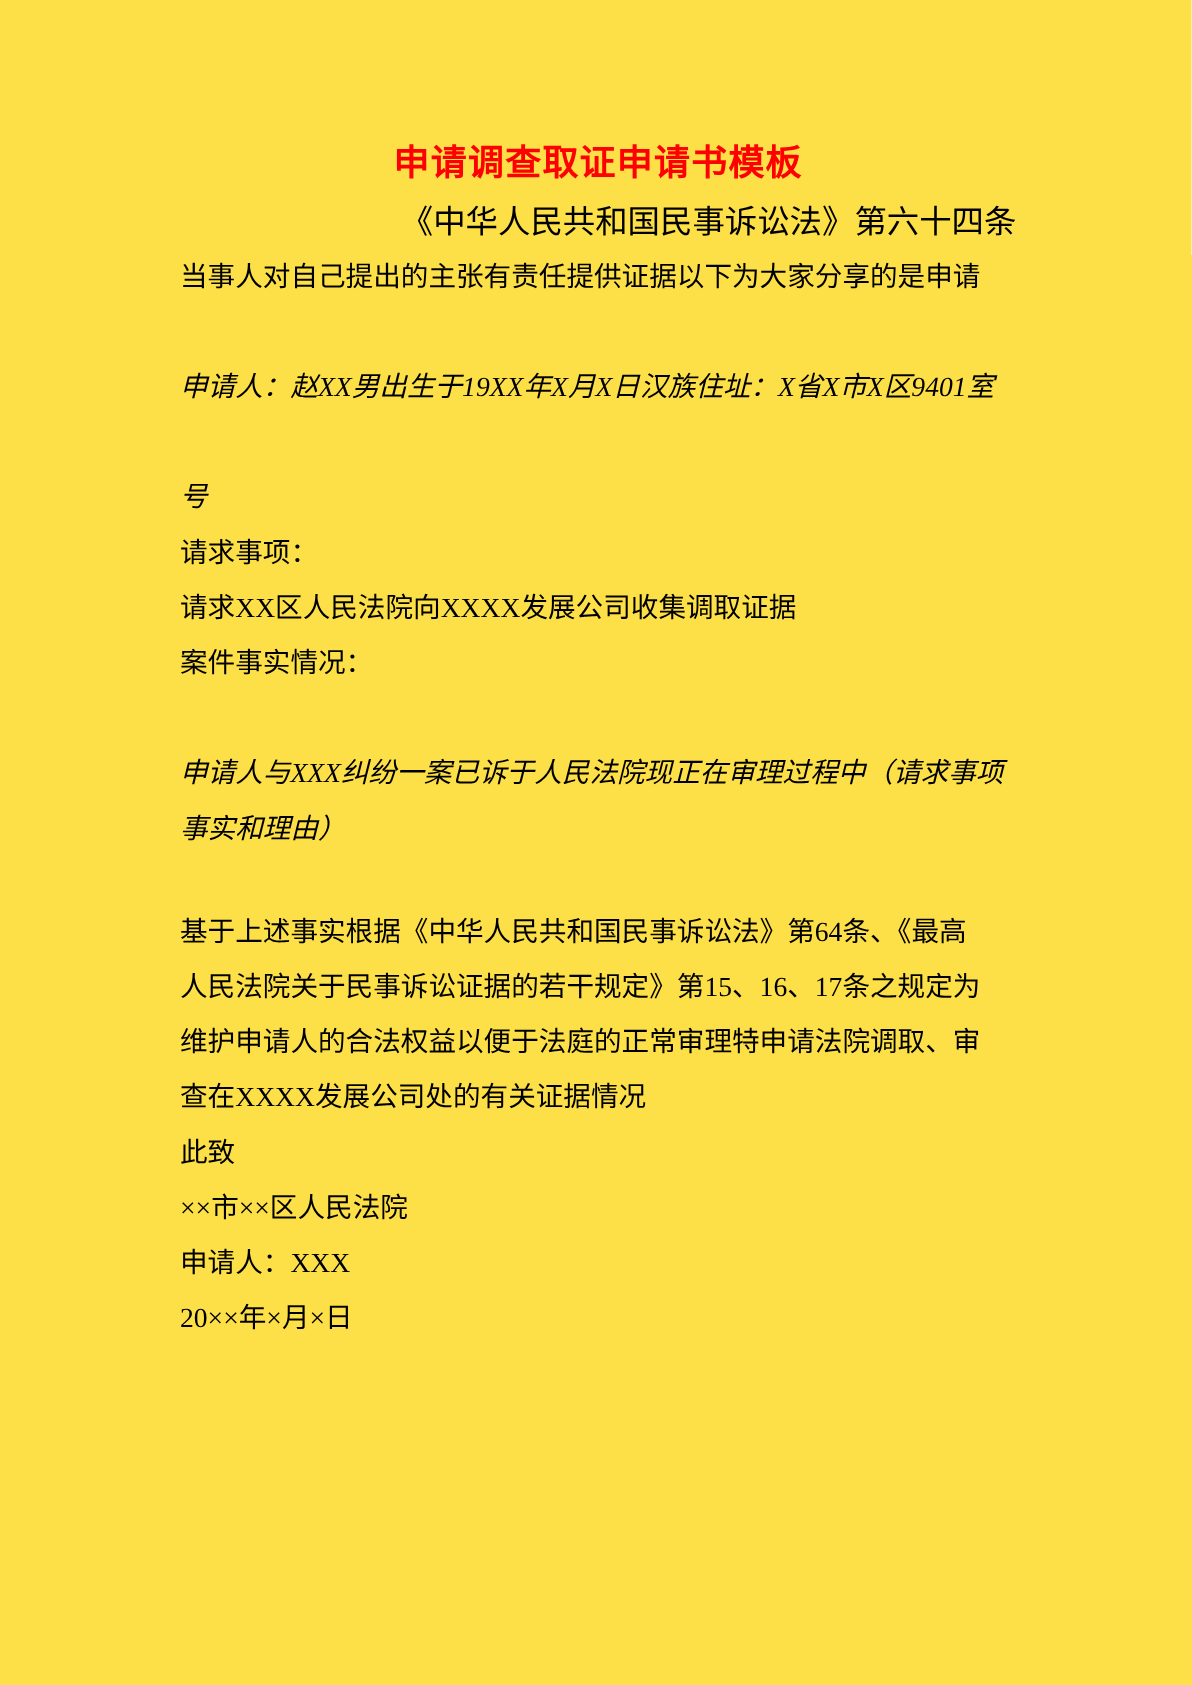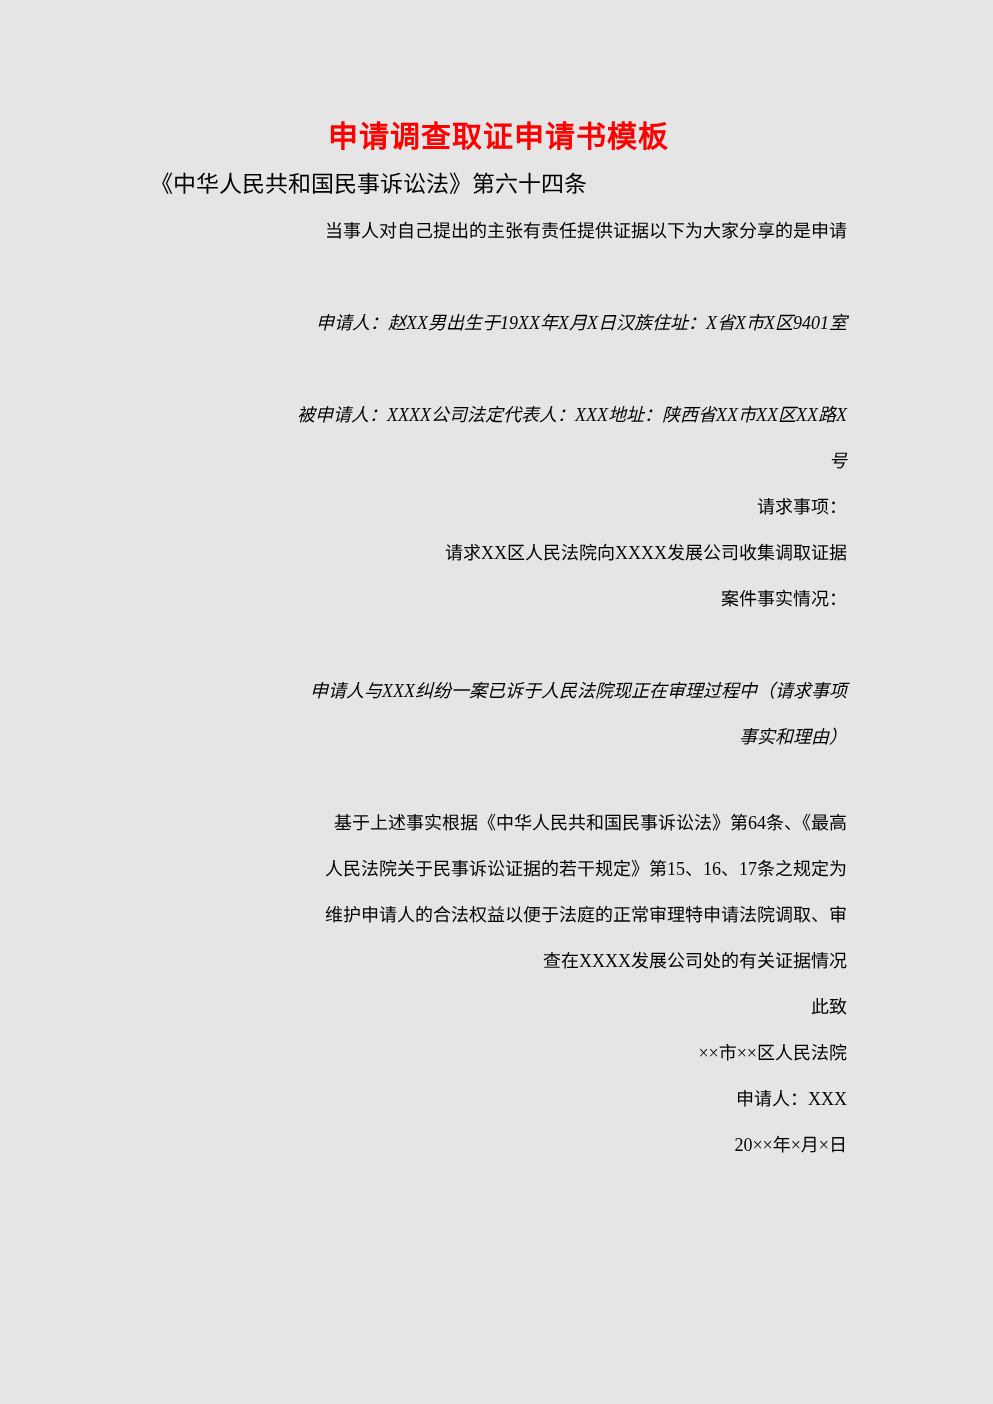--- a/index.html
+++ b/index.html
@@ -5,57 +5,55 @@
 <style>
   html, body {
     margin: 0;
     padding: 0;
     background: #ffffff;
   }
   .page {
     position: relative;
     width: 993px;
     height: 1404px;
-    background: #e5e5e5;
+    background: #fde047;
     color: #000000;
     font-family: "Liberation Serif", "DejaVu Serif", serif;
     overflow: hidden;
     box-sizing: border-box;
   }
   .content {
     box-sizing: border-box;
     padding: 112px 146px 0 150px;
   }
   .doc-title {
     font-size: 30px;
     font-weight: bold;
     line-height: 50px;
     text-align: center;
     letter-spacing: 1px;
   }
   .doc-subtitle {
+    font-size: 27px;
+    line-height: 46px;
+    text-align: right;
+  }
+  .para {
     font-size: 23px;
     line-height: 46px;
-    text-align: left;
-  }
-  .para {
-    font-size: 18px;
-    line-height: 46px;
-    text-align: right;
   }
   .para .line {
     min-height: 46px;
   }
   .gap {
     margin-top: 46px;
     font-style: italic;
   }
   .gap-sm {
     margin-top: 40px;
-    margin-left: 27px;
   }
   .indent {
   }
 </style>
 </head>
 <body>
 
 <div class="page">
   <div class="content">
 
@@ -65,21 +63,20 @@
 
     <div class="para">
       <div class="line">当事人对自己提出的主张有责任提供证据以下为大家分享的是申请</div>
     </div>
 
     <div class="para gap">
       <div class="line">申请人：赵XX男出生于19XX年X月X日汉族住址：X省X市X区9401室</div>
     </div>
 
     <div class="para gap">
-      <div class="line">被申请人：XXXX公司法定代表人：XXX地址：陕西省XX市XX区XX路X</div>
       <div class="line">号</div>
     </div>
 
     <div class="para indent">
       <div class="line">请求事项：</div>
       <div class="line">请求XX区人民法院向XXXX发展公司收集调取证据</div>
       <div class="line">案件事实情况：</div>
     </div>
 
     <div class="para gap">

